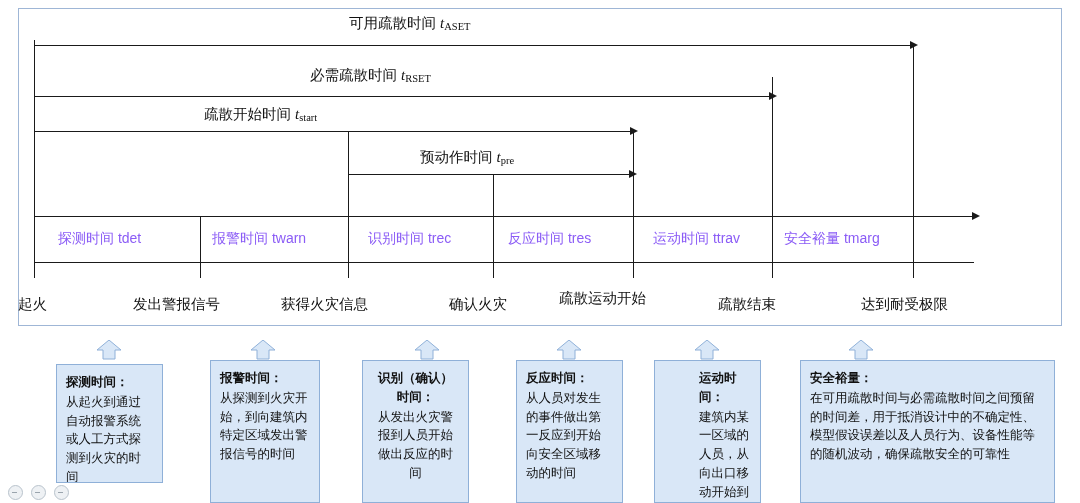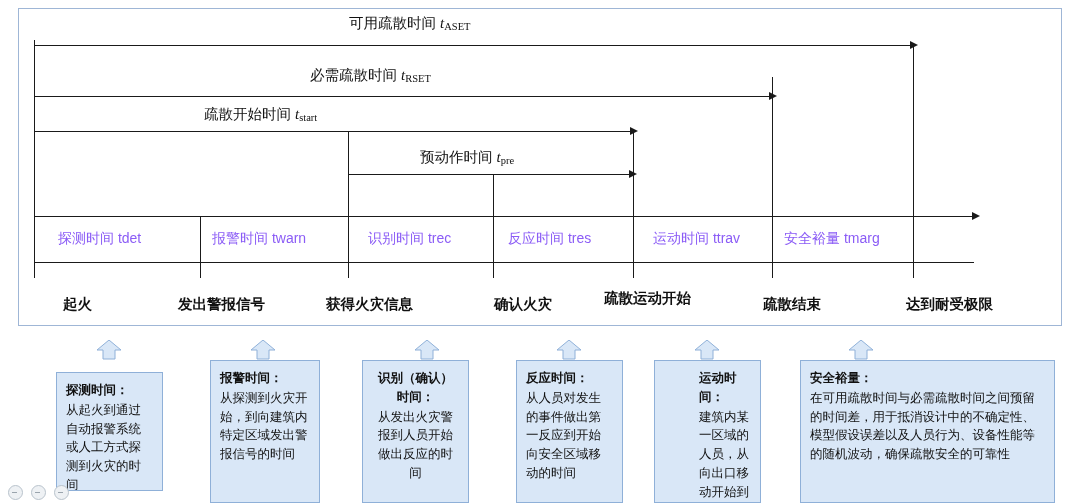--- a/index.html
+++ b/index.html
@@ -64,22 +64,21 @@
     color: #8b5cf6;
     white-space: nowrap;
     line-height: 1;
   }
   .milestone {
     position: absolute;
     font-size: 14.5px;
     color: #111;
     white-space: nowrap;
     line-height: 1;
-    font-weight: 700;
-    padding-left: 45px;
+    font-weight: 400;
   }
   
   .arrow-r {
     position: absolute;
     width: 0; height: 0;
     border-top: 4px solid transparent;
     border-bottom: 4px solid transparent;
     border-left: 8px solid #1a1a1a;
   }
   .arrow-up-box {
@@ -236,21 +235,21 @@
     <svg width="26" height="20" viewBox="0 0 26 20">
         <polygon points="13,0 25,10 19,10 19,19 7,19 7,10 1,10" fill="#d9e7f7" stroke="#8fb0d8" stroke-width="1"></polygon>
       </svg>
   </div>
   <div class="arrow-up-box" style="left:848px; top:340px;">
     <svg width="26" height="20" viewBox="0 0 26 20">
         <polygon points="13,0 25,10 19,10 19,19 7,19 7,10 1,10" fill="#d9e7f7" stroke="#8fb0d8" stroke-width="1"></polygon>
       </svg>
   </div>
 
-  <div class="note" style="left:56px; top:372px; width:107px; height:119px;">
+  <div class="note" style="left:56px; top:364px; width:107px; height:119px;">
     <span class="note-title">探测时间：</span>
     <span class="note-body">从起火到通过自动报警系统或人工方式探测到火灾的时间</span>
   </div>
 
   <div class="note" style="left:210px; top:360px; width:110px; height:143px;">
     <span class="note-title">报警时间：</span>
     <span class="note-body">从探测到火灾开始，到向建筑内特定区域发出警报信号的时间</span>
   </div>
 
   <div class="note" style="left:362px; top:360px; width:107px; height:143px;text-align:center;">

